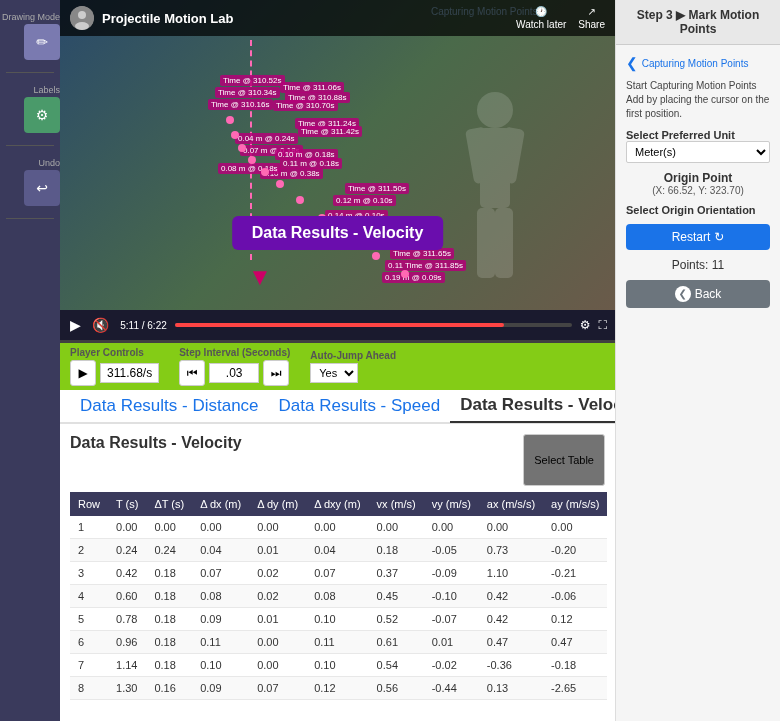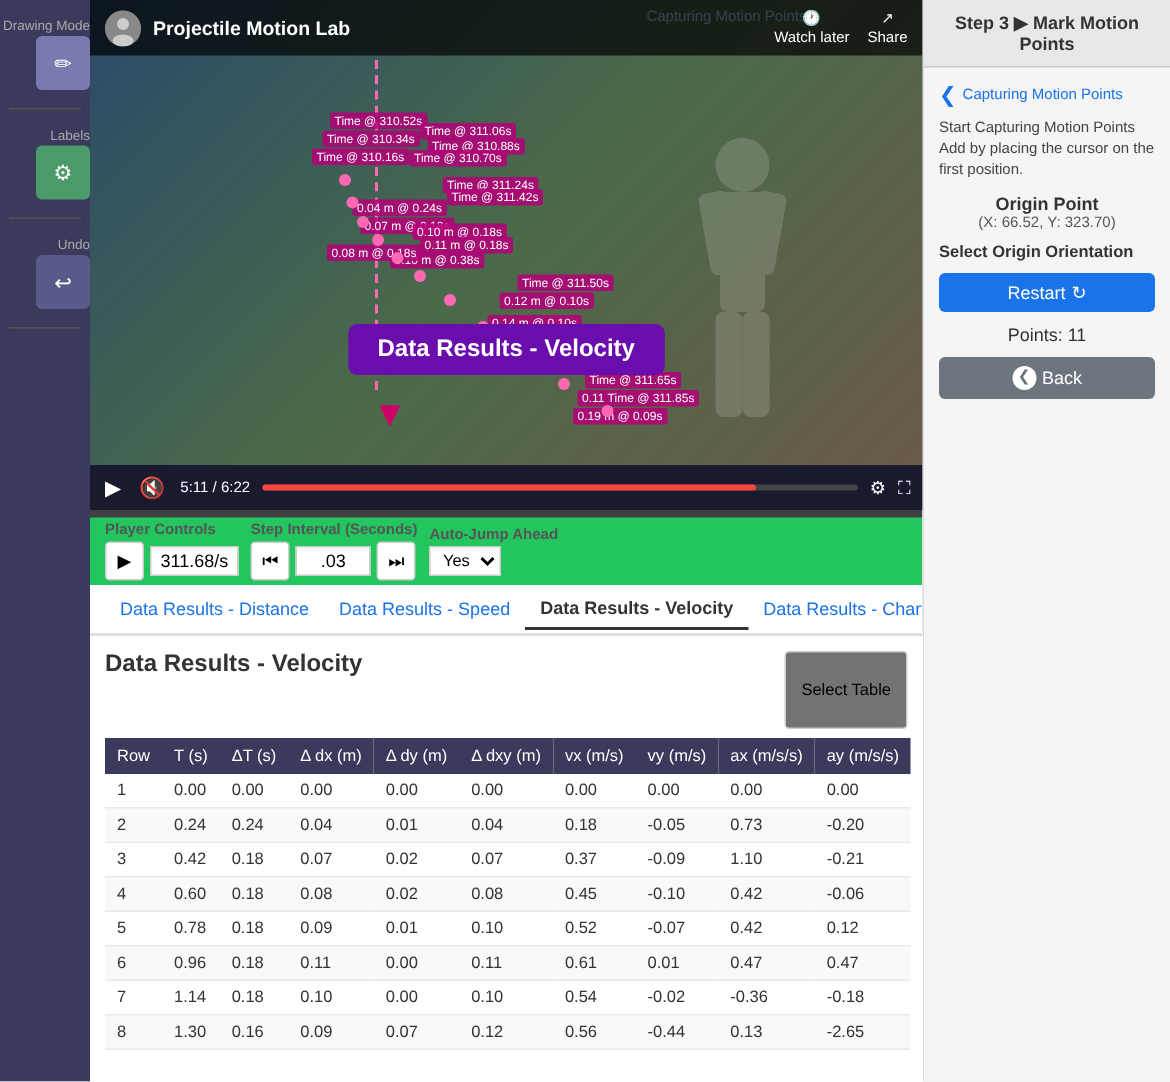--- a/index.html
+++ b/index.html
@@ -204,26 +204,26 @@
       cursor: pointer;
       font-size: 14px;
       padding: 2px;
     }
     .time-display { color: white; font-size: 10px; }
     .settings-icon { color: white; font-size: 12px; cursor: pointer; }
     .fullscreen-icon { color: white; font-size: 12px; cursor: pointer; }
 
     
     .player-controls-row {
-      background: #22c55e;
-      border-top: 5px solid #404040;
+      background: #84cc16;
+      border-top: 3px solid #404040;
       padding: 6px 10px;
       display: flex;
       align-items: center;
-      gap: 8px;
+      gap: 20px;
       height: 50px;
       flex-shrink: 0;
     }
     .pc-section { display: flex; flex-direction: column; gap: 2px; }
     .pc-label { font-size: 10px; color: #555; font-weight: bold; }
     .pc-controls { display: flex; align-items: center; gap: 4px; }
     .pc-btn {
       width: 26px;
       height: 26px;
       border: 1px solid #ccc;
@@ -255,21 +255,21 @@
       background: white;
       border-bottom: 2px solid #e0e0e0;
       display: flex;
       align-items: center;
       padding: 0 10px;
       height: 34px;
       flex-shrink: 0;
     }
     .tab {
       padding: 6px 10px;
-      font-size: 12px;
+      font-size: 17px;
       cursor: pointer;
       color: #1a73e8;
       text-decoration: none;
       white-space: nowrap;
     }
     .tab.active {
       color: #333;
       border-bottom: 2px solid #333;
       font-weight: bold;
     }
@@ -696,20 +696,28 @@
     </div>
     <div class="rp-body">
 
       <div style="display:flex;align-items:center;gap:4px;cursor:pointer;">
         <span style="color:#1a73e8;font-size:14px;">❮</span>
         <span style="font-size:10px;color:#1a73e8;">Capturing Motion Points</span>
       </div>
 
       <div class="rp-description">Start Capturing Motion Points Add by placing the cursor on the first position.</div>
 
+      <div>
+        <div class="rp-label">Select Preferred Unit</div>
+        <select class="rp-select">
+          <option>Meter(s)</option>
+          <option>Feet(s)</option>
+          <option>Pixel(s)</option>
+        </select>
+      </div>
 
       <div>
         <div class="rp-origin">Origin Point</div>
         <div class="rp-origin-coords">(X: 66.52, Y: 323.70)</div>
       </div>
 
       <div>
         <div class="rp-label">Select Origin Orientation</div>
       </div>
 

